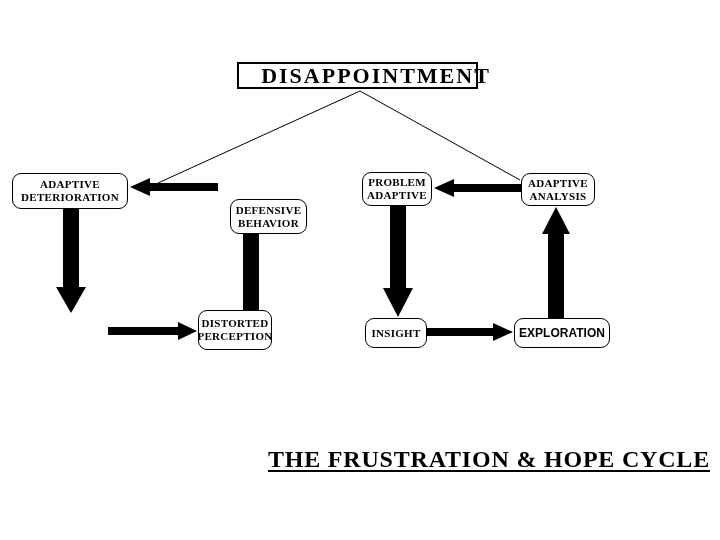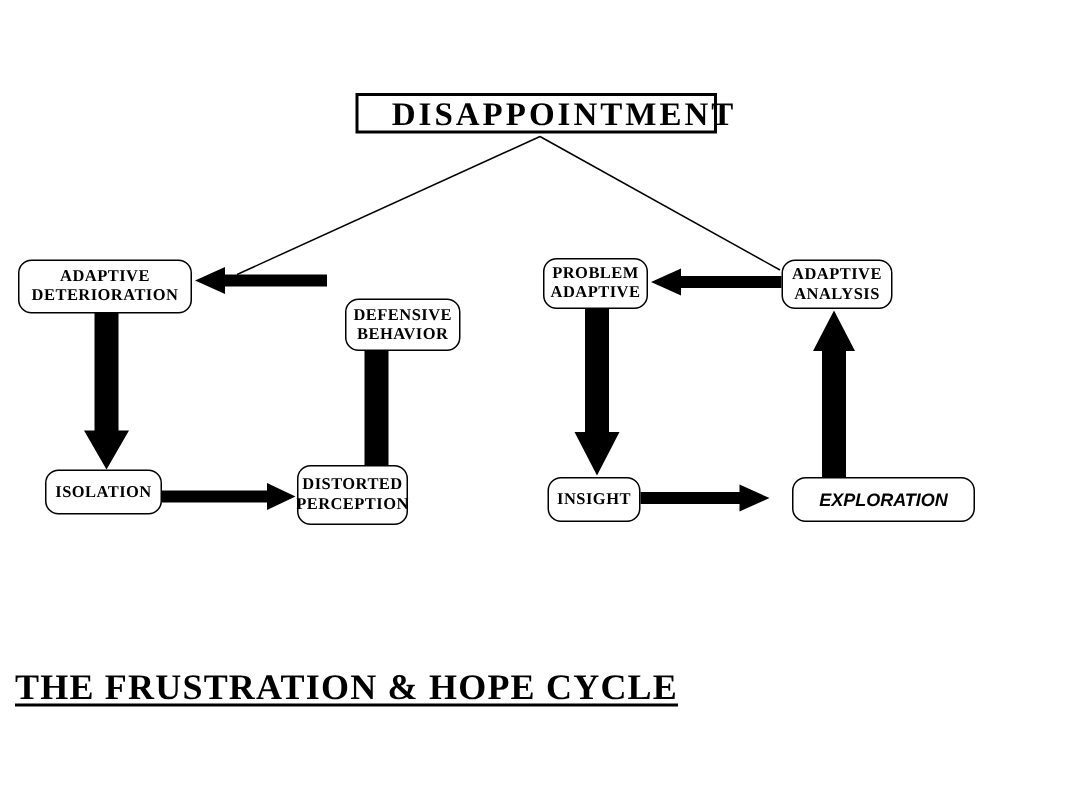--- a/index.html
+++ b/index.html
@@ -17,28 +17,28 @@
   .node.square{border-radius:0;border-width:2px;padding-left:40px;}
   .node.sans{font-family:"Liberation Sans","DejaVu Sans",sans-serif;font-size:12px;letter-spacing:0;}
   #disappointment{left:237px;top:62px;width:241px;height:27px;font-size:22px;line-height:23px;letter-spacing:2px;}
   #adaptive-deterioration{left:12px;top:173px;width:116px;height:36px;}
   #defensive-behavior{left:230px;top:171px;width:77px;height:35px;margin-top:28px;}
   #problem-solving{left:362px;top:172px;width:70px;height:34px;}
   #realistic-analysis{left:521px;top:173px;width:74px;height:33px;}
   #isolation{left:30px;top:313px;width:78px;height:30px;}
   #distorted-perception{left:198px;top:310px;width:74px;height:40px;}
   #insight{left:365px;top:318px;width:62px;height:30px;text-align:center;}
-  #exploration{left:528px;top:318px;width:122px;height:30px;font-style:italic;}
+  #exploration{left:514px;top:318px;width:96px;height:30px;}
   .cycle-label{
     position:absolute;z-index:2;font-weight:bold;font-size:19px;letter-spacing:1px;white-space:nowrap;
   }
   #frustration-cycle-label{left:30px;top:378px;}
   #hope-cycle-label{left:442px;top:378px;}
   .footer-title{
-    position:absolute;z-index:2;left:10px;top:446px;width:700px;text-align:left;
+    position:absolute;z-index:2;left:10px;top:446px;width:700px;text-align:right;
     font-weight:bold;font-size:24px;letter-spacing:0.8px;
     text-decoration:underline;text-decoration-thickness:2px;text-underline-offset:3px;white-space:nowrap;
   }
 </style>
 </head>
 <body>
 
 <div class="slide">
 
   <svg class="connectors" viewBox="0 0 720 540" xmlns="http://www.w3.org/2000/svg">
@@ -56,21 +56,20 @@
     <path fill="#000" d="M427,328 L493,328 L493,323 L513,332 L493,341 L493,336 L427,336 Z"></path>
     <path fill="#000" d="M556,207 L570,234 L564,234 L564,319 L548,319 L548,234 L542,234 Z"></path>
   </svg>
 
   <div class="node square" id="disappointment">DISAPPOINTMENT</div>
 
   <div class="node" id="adaptive-deterioration">ADAPTIVE DETERIORATION</div>
 
   <div class="node" id="defensive-behavior">DEFENSIVE BEHAVIOR</div>
 
-  <div class="node" id="isolation">ISOLATION</div>
 
   <div class="node" id="distorted-perception">DISTORTED PERCEPTION</div>
 
   <div class="node" id="problem-solving">PROBLEM ADAPTIVE</div>
 
   <div class="node" id="realistic-analysis">ADAPTIVE ANALYSIS</div>
 
   <div class="node" id="insight">INSIGHT</div>
 
   <div class="node sans" id="exploration">EXPLORATION</div>

